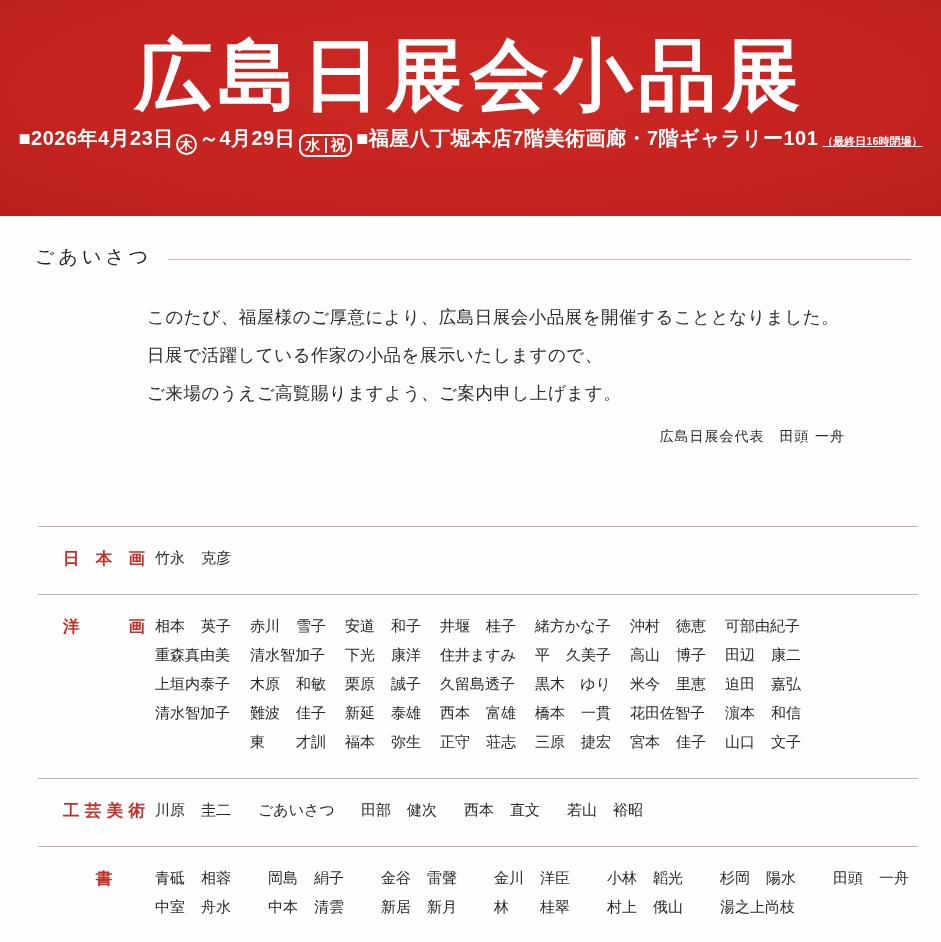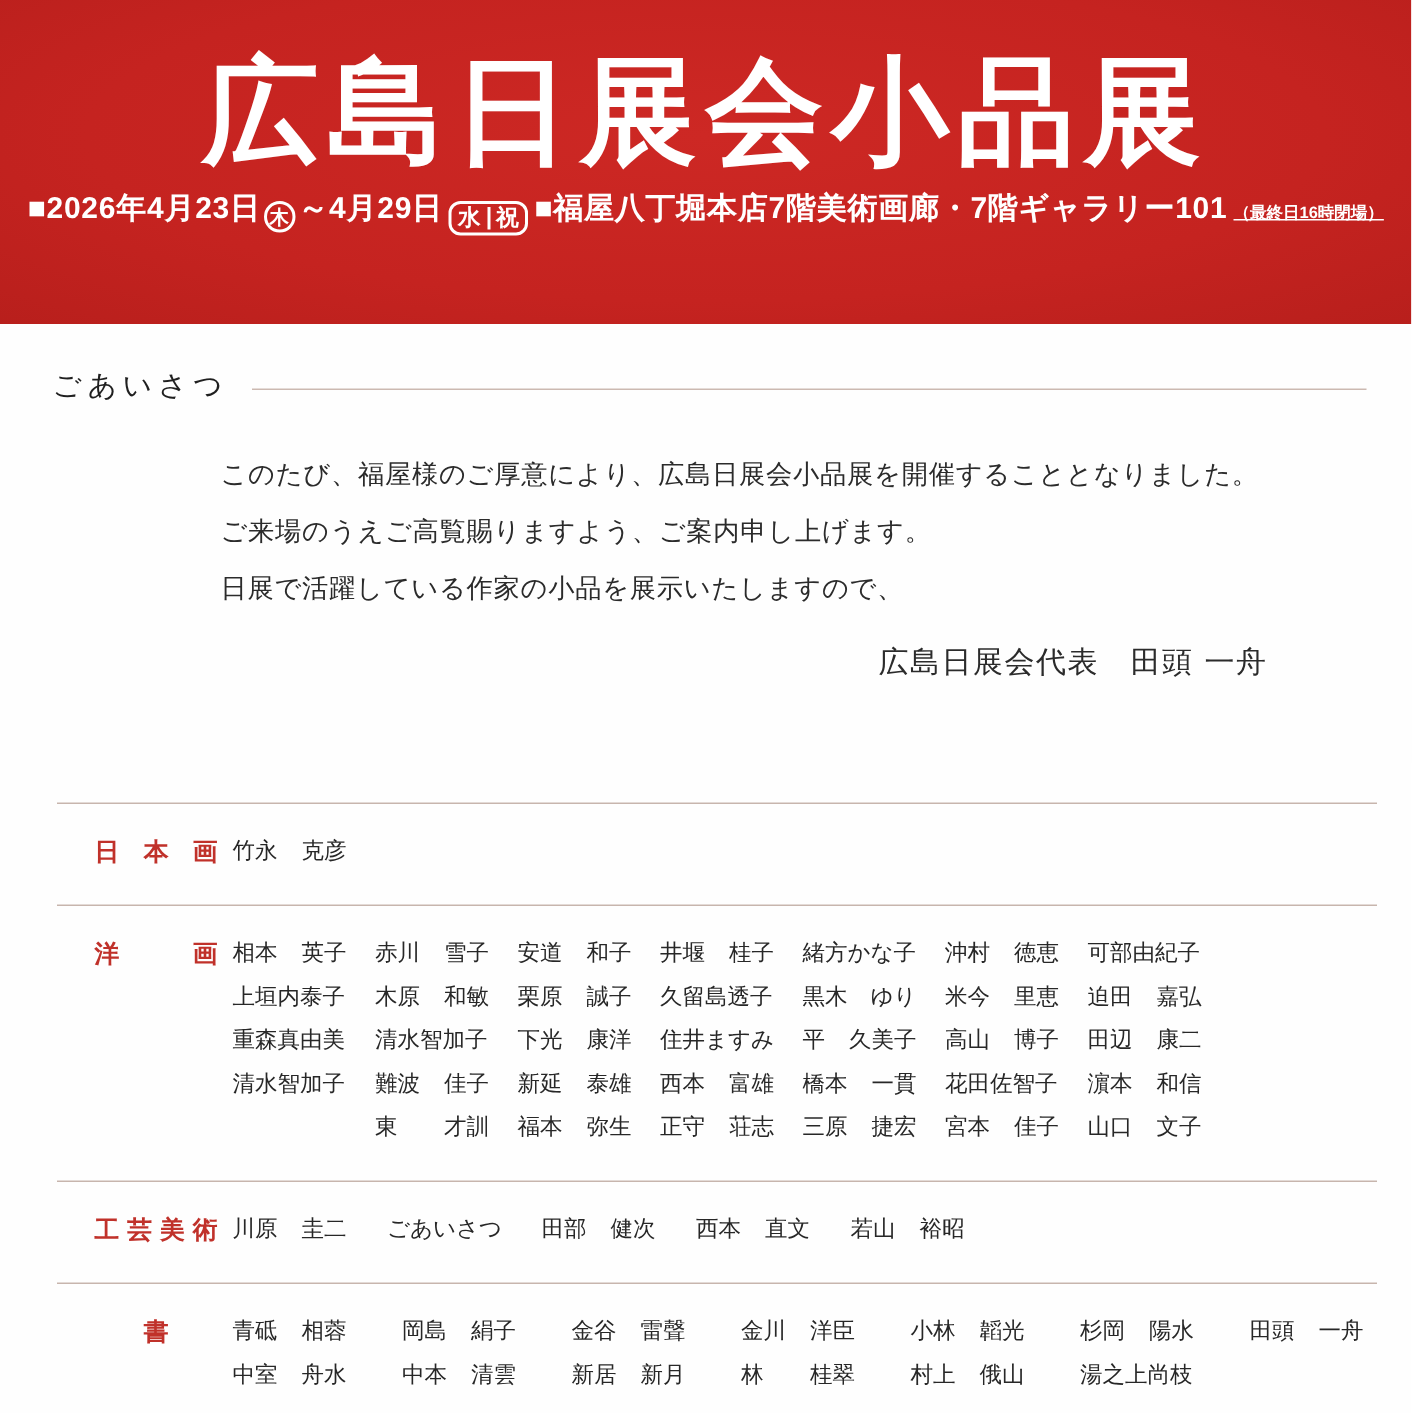--- a/index.html
+++ b/index.html
@@ -41,21 +41,21 @@
   
   .greeting { padding:28px 30px 0 35px; }
   .greet-head-row { display:flex; align-items:center; }
   .greet-head-row h2 {
     font-size:19px; font-weight:500; letter-spacing:4px; color:#1f1f1f;
     white-space:nowrap;
   }
   .greet-rule { flex:1; height:1px; background:#ccb9b1; margin-left:16px; margin-top:4px; }
   .greet-body { margin:28px 0 0 112px; }
   .greet-body p { font-size:17.5px; line-height:38px; letter-spacing:0.5px; color:#2b2b2b; }
-  .signature { margin:16px 66px 0 0; text-align:right; font-size:20px; letter-spacing:1px; }
+  .signature { margin:16px 66px 0 0; text-align:right; font-size:14px; letter-spacing:1px; }
 
   
   .artists { margin:80px 23px 0 38px; }
   .sec { display:flex; border-top:1px solid #c7b5ad; padding:17px 0 21px; }
   .sec-label {
     width:82px; margin:0 0 0 25px; display:flex; justify-content:space-between;
     color:#c0312a; font-weight:700; font-size:16.5px; line-height:29px;
     flex-shrink:0;
   }
   .sec-label.single { justify-content:center; }
@@ -88,22 +88,22 @@
     </div>
   </header>
 
   <section class="greeting">
     <div class="greet-head-row">
       <h2>ごあいさつ</h2>
       <div class="greet-rule"></div>
     </div>
     <div class="greet-body">
       <p>このたび、福屋様のご厚意により、広島日展会小品展を開催することとなりました。</p>
+      <p>日展で活躍している作家の小品を展示いたしますので、</p>
       <p>ご来場のうえご高覧賜りますよう、ご案内申し上げます。</p>
-      <p>日展で活躍している作家の小品を展示いたしますので、</p>
     </div>
     <p class="signature">広島日展会代表　田頭 一舟</p>
   </section>
 
   <section class="artists" id="artist-sections">
       <div class="sec sec-nihonga">
         <div class="sec-label">
           <span>日</span>
           <span>本</span>
           <span>画</span>
@@ -146,20 +146,47 @@
             <div class="name split">
               <span>沖村</span>
               <span>徳恵</span>
             </div>
             <div class="name">
               <span>可部由紀子</span>
             </div>
           </div>
           <div class="row">
             <div class="name">
+              <span>重森真由美</span>
+            </div>
+            <div class="name">
+              <span>清水智加子</span>
+            </div>
+            <div class="name split">
+              <span>下光</span>
+              <span>康洋</span>
+            </div>
+            <div class="name">
+              <span>住井ますみ</span>
+            </div>
+            <div class="name split">
+              <span>平</span>
+              <span>久美子</span>
+            </div>
+            <div class="name split">
+              <span>高山</span>
+              <span>博子</span>
+            </div>
+            <div class="name split">
+              <span>田辺</span>
+              <span>康二</span>
+            </div>
+          </div>
+          <div class="row">
+            <div class="name">
               <span>上垣内泰子</span>
             </div>
             <div class="name split">
               <span>木原</span>
               <span>和敏</span>
             </div>
             <div class="name split">
               <span>栗原</span>
               <span>誠子</span>
             </div>
@@ -170,47 +197,20 @@
               <span>黒木</span>
               <span>ゆり</span>
             </div>
             <div class="name split">
               <span>米今</span>
               <span>里恵</span>
             </div>
             <div class="name split">
               <span>迫田</span>
               <span>嘉弘</span>
-            </div>
-          </div>
-          <div class="row">
-            <div class="name">
-              <span>重森真由美</span>
-            </div>
-            <div class="name">
-              <span>清水智加子</span>
-            </div>
-            <div class="name split">
-              <span>下光</span>
-              <span>康洋</span>
-            </div>
-            <div class="name">
-              <span>住井ますみ</span>
-            </div>
-            <div class="name split">
-              <span>平</span>
-              <span>久美子</span>
-            </div>
-            <div class="name split">
-              <span>高山</span>
-              <span>博子</span>
-            </div>
-            <div class="name split">
-              <span>田辺</span>
-              <span>康二</span>
             </div>
           </div>
           <div class="row">
             <div class="name">
               <span>清水智加子</span>
             </div>
             <div class="name split">
               <span>難波</span>
               <span>佳子</span>
             </div>

